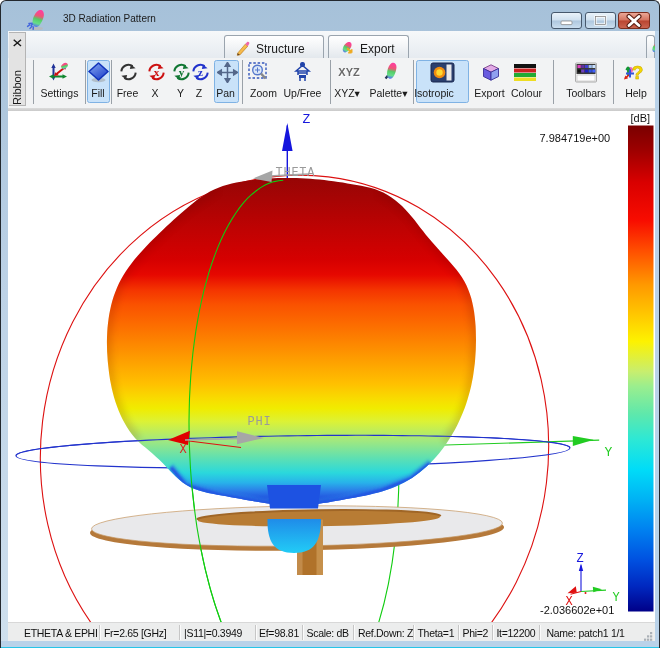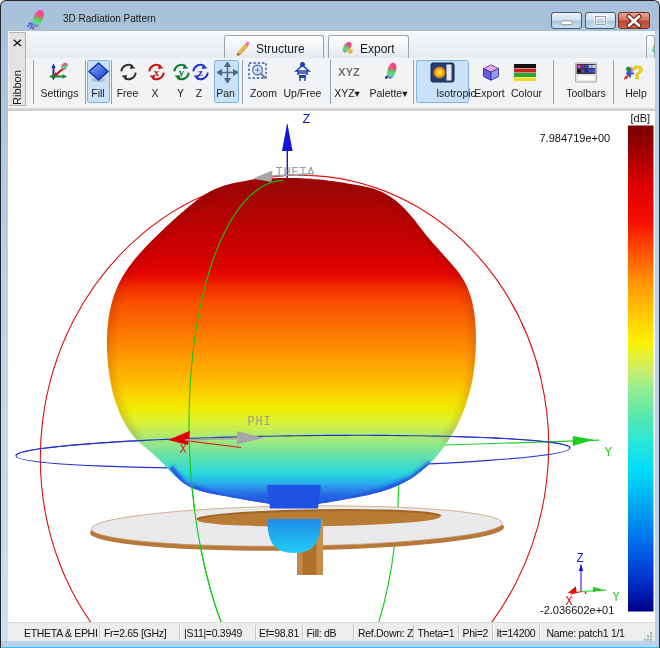--- a/index.html
+++ b/index.html
@@ -207,21 +207,21 @@
           <path d="M6,15.5 C3,12.5 8,4.5 12,2.5 C16,0.5 18.5,4 16.5,8 C14.5,12 9,18.5 6,15.5 Z" fill="url(#lgrad)"></path>
         </g>
       </svg>
 <div class="tlbl" style="left:340.5px;width:80px">Palette▾</div>
 <svg class="ticon" style="left:422px" width="25" height="21" viewBox="0 0 25 21">
         <rect x="1" y="1" width="23" height="19" rx="2" fill="#2b3f6e" stroke="#18264e" stroke-width="1"></rect>
 <rect x="16.5" y="2.5" width="5" height="16" fill="#e8e8ea"></rect>
 <circle cx="9.5" cy="10.5" r="5.8" fill="#f08c10"></circle>
 <circle cx="9.5" cy="10.5" r="3.2" fill="#ffd830"></circle>
       </svg>
-<div class="tlbl" style="left:408px;width:80px">Isotropic</div>
+<div class="tlbl" style="left:386px;width:80px">Isotropic</div>
 <svg class="ticon" style="left:472px" width="22" height="21" viewBox="0 0 22 21">
         <path d="M3.5,6.5 L11,2.8 L18.5,6.5 L11,10.2 Z" fill="#e2aae6" stroke="#7a3f8a" stroke-width="0.9"></path>
 <path d="M3.5,6.5 L3.5,14.5 L11,18.2 L11,10.2 Z" fill="#6a5ce0" stroke="#3a2f99" stroke-width="0.9"></path>
 <path d="M18.5,6.5 L18.5,14.5 L11,18.2 L11,10.2 Z" fill="#90a0f0" stroke="#3a2f99" stroke-width="0.9"></path>
       </svg>
 <div class="tlbl" style="left:441.5px;width:80px">Export</div>
 <svg class="ticon" style="left:505px" width="24" height="20" viewBox="0 0 24 20">
         <rect x="1" y="2" width="22" height="4" fill="#111"></rect>
 <rect x="1" y="6.5" width="22" height="4" fill="#cc2222"></rect>
 <rect x="1" y="11" width="22" height="4" fill="#22aa33"></rect>
@@ -382,25 +382,25 @@
 <circle cx="584.5" cy="591.5" r="1" fill="#e01010"></circle>
 <text x="564.5" y="603" fill="#e01010">X</text>
 </g>
 </svg></div>
 
  <div id="status">
       <div class="seg" style="left:16px">ETHETA &amp; EPHI</div>
 <div class="seg" style="left:96px">Fr=2.65 [GHz]</div>
 <div class="seg" style="left:176px">|S11|=0.3949</div>
 <div class="seg" style="left:251px">Ef=98.81</div>
-<div class="seg" style="left:298.5px">Fill: dB</div>
+<div class="seg" style="left:298.5px">Scale: dB</div>
 <div class="seg" style="left:350px">Ref.Down: Z</div>
 <div class="seg" style="left:409.5px">Theta=1</div>
 <div class="seg" style="left:454.5px">Phi=2</div>
-<div class="seg" style="left:488.5px">It=14200</div>
+<div class="seg" style="left:488.5px">It=12200</div>
 <div class="seg" style="left:538.5px">Name: patch1 1/1</div>
 <div class="ssep" style="left:90.5px"></div>
 <div class="ssep" style="left:170.5px"></div>
 <div class="ssep" style="left:246.5px"></div>
 <div class="ssep" style="left:294px"></div>
 <div class="ssep" style="left:345px"></div>
 <div class="ssep" style="left:405px"></div>
 <div class="ssep" style="left:450px"></div>
 <div class="ssep" style="left:483.5px"></div>
 <div class="ssep" style="left:531px"></div>

